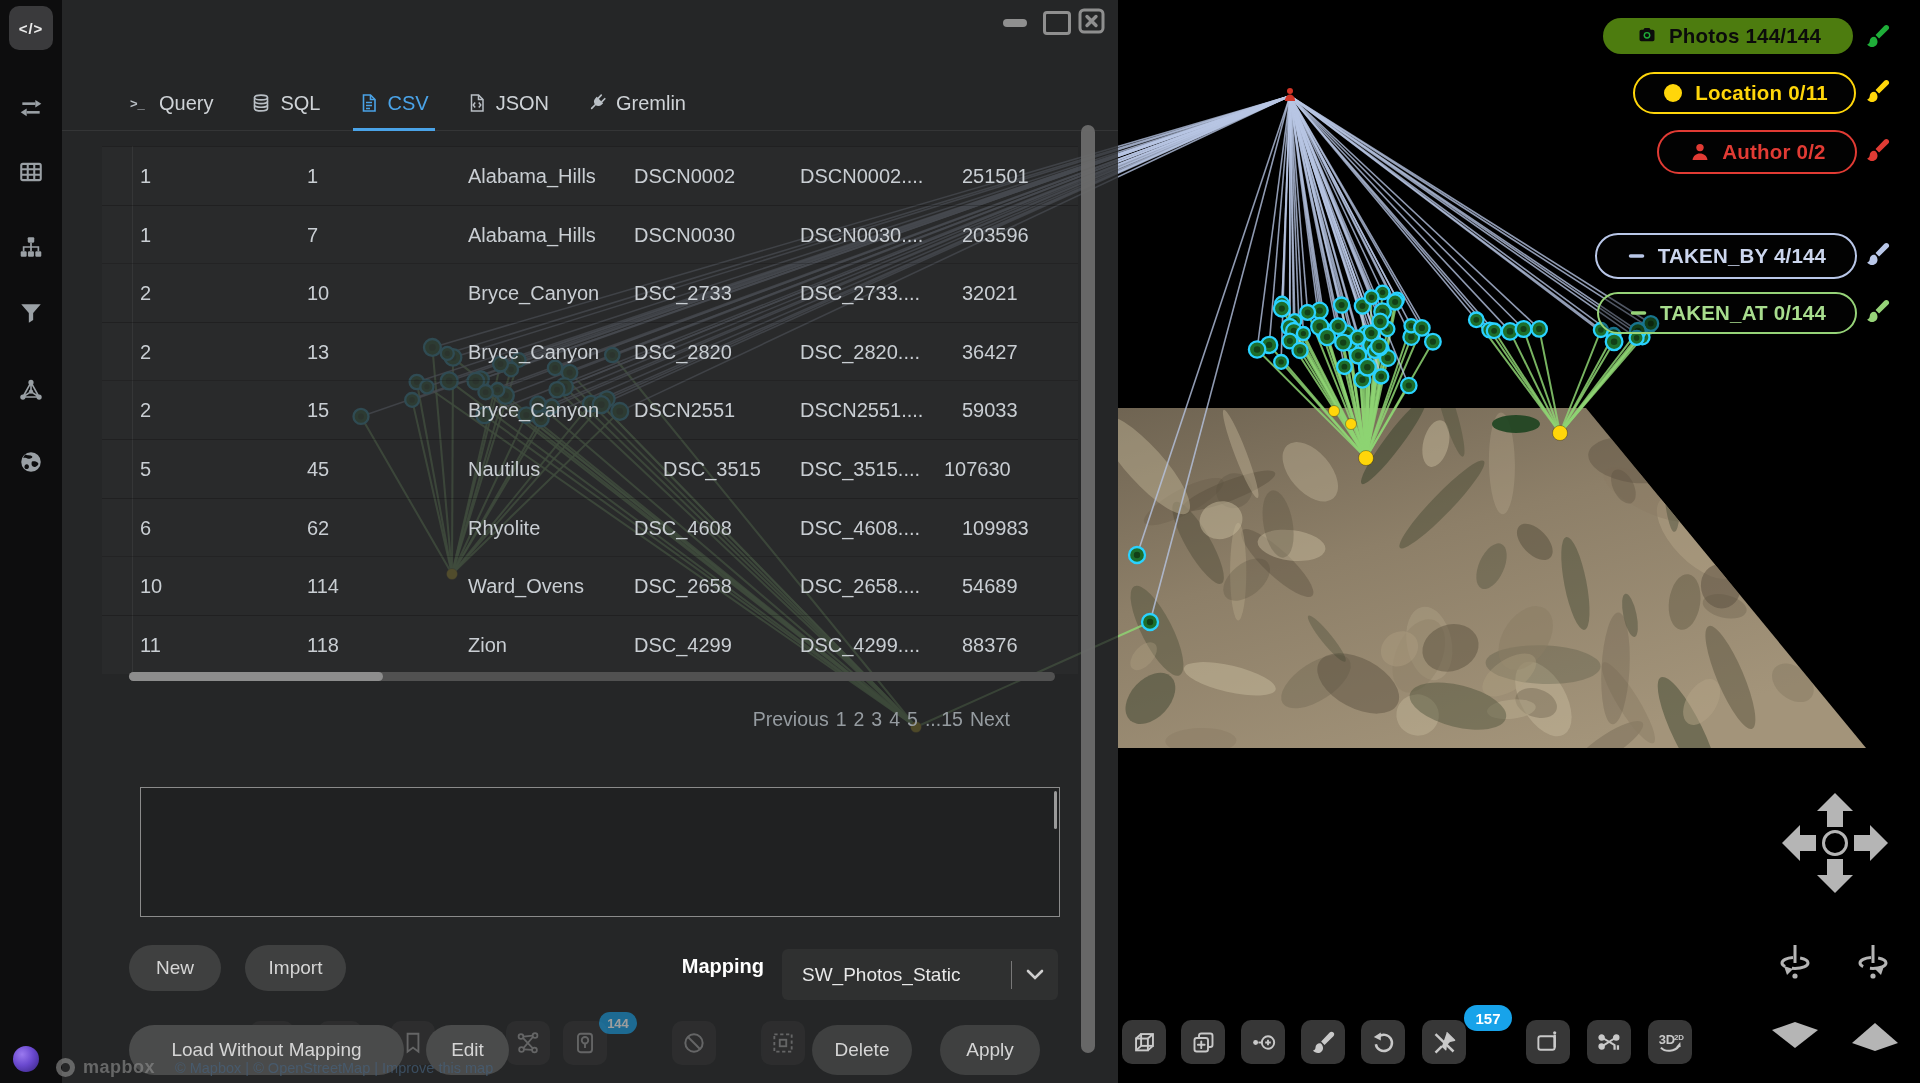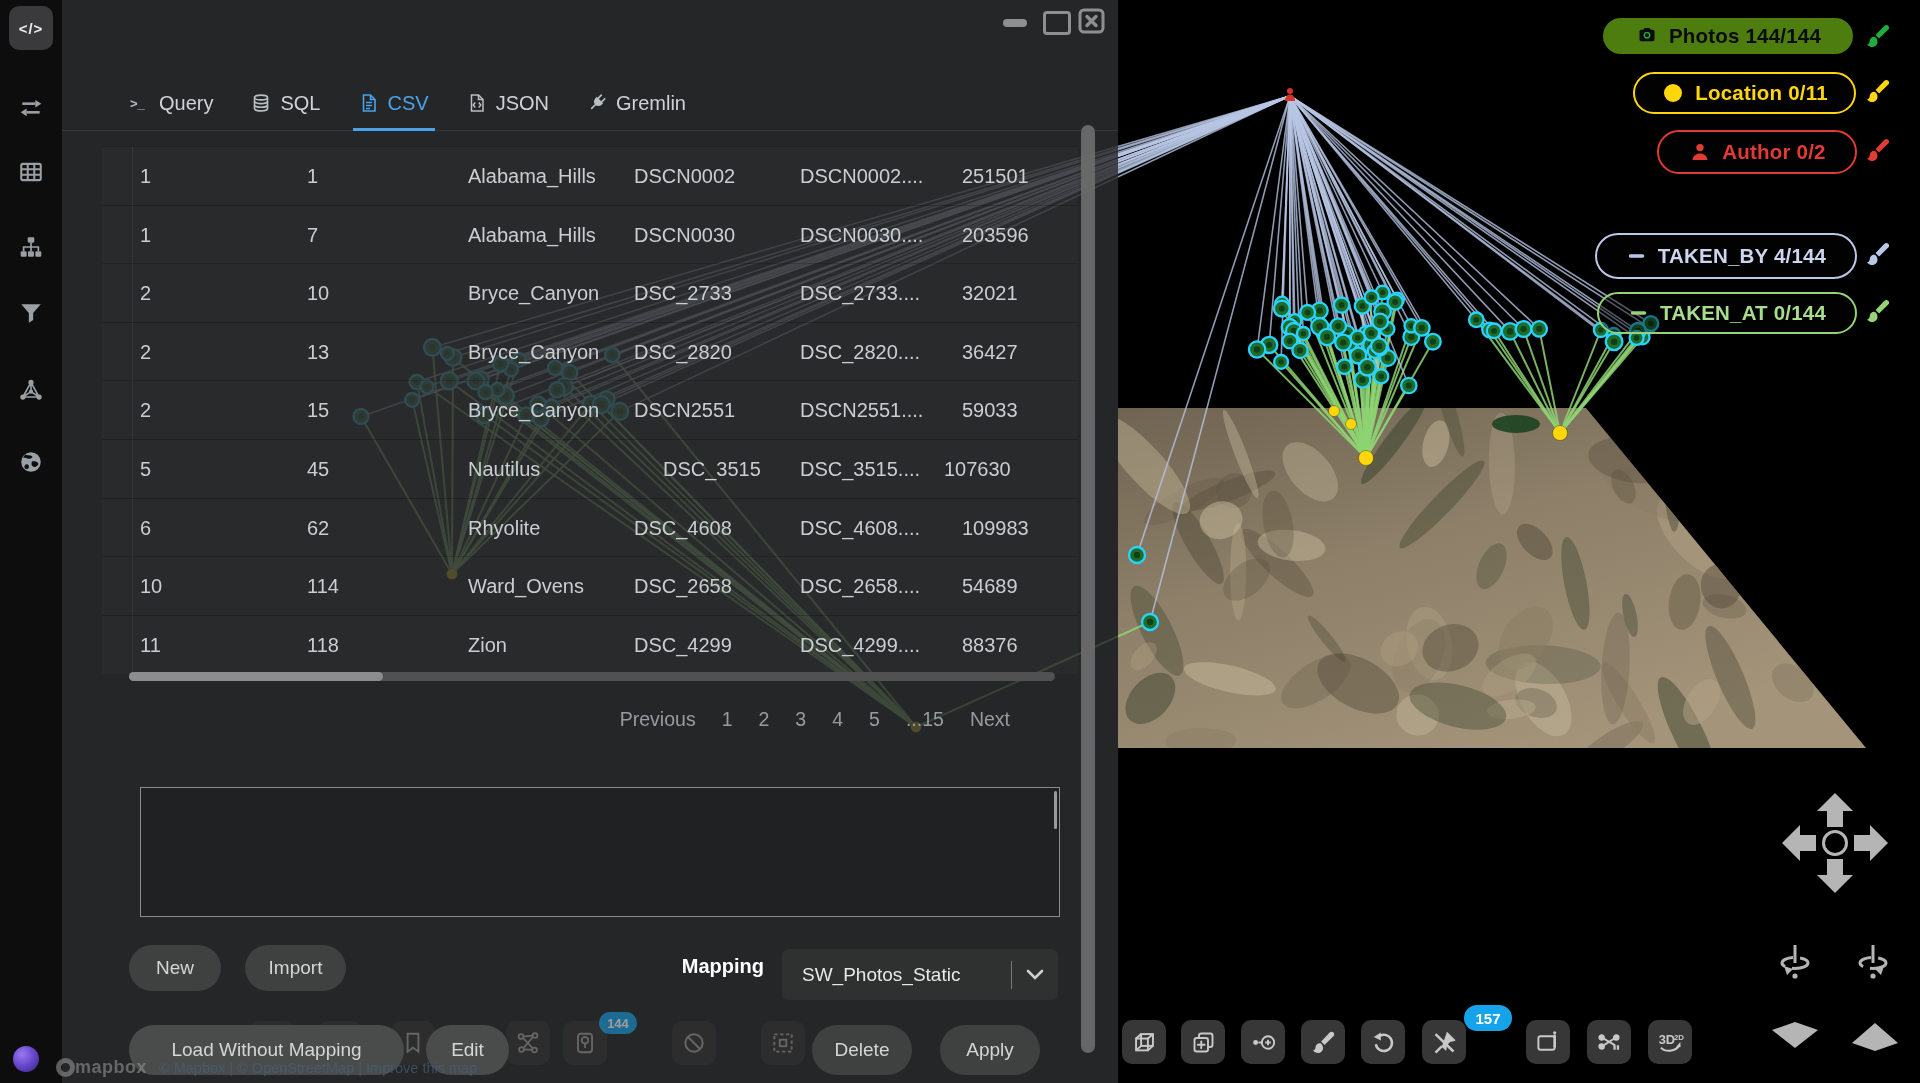--- a/index.html
+++ b/index.html
@@ -34,42 +34,42 @@
   .tab.active .ticon{color:#4aa3e8;}
   .tab.active::after{content:"";position:absolute;left:-6px;right:-6px;bottom:-1px;height:3px;background:#4aa3e8;}
   #col-divider{position:absolute;left:70px;top:146px;width:1px;height:527px;background:rgba(255,255,255,.06);}
   .trow{position:absolute;left:40px;right:40px;height:58px;background:rgba(255,255,255,.018);
     border-top:1px solid rgba(0,0,0,.22);}
   .tcell{position:absolute;top:0;height:58px;line-height:58px;color:#c9ced3;font-size:20px;white-space:nowrap;}
   #h-scroll-track{position:absolute;left:67px;top:672px;width:926px;height:9px;border-radius:5px;background:#515151;}
   #h-scroll-thumb{position:absolute;left:0;top:0;width:254px;height:9px;border-radius:5px;background:#8d8d8d;}
   #v-scroll{position:absolute;left:1019px;top:125px;width:14px;height:928px;border-radius:7px;background:#6d6d6d;opacity:.92;}
   #pagination{position:absolute;left:390px;top:703px;width:558px;height:32px;display:flex;align-items:center;
-    justify-content:flex-end;gap:26px;color:#969ca1;font-size:19.5px;}
+    justify-content:flex-end;gap:7px;color:#969ca1;font-size:19.5px;}
   #query-editor{position:absolute;left:78px;top:787px;width:920px;height:130px;box-sizing:border-box;
     background:rgba(18,18,18,.25);border:1px solid #8b8b8b;resize:none;outline:none;color:#ddd;
     font-family:"Liberation Sans",sans-serif;}
   #editor-thumb{position:absolute;left:992px;top:791px;width:3px;height:38px;background:#9a9a9a;border-radius:2px;}
   .pill-btn{position:absolute;border:none;border-radius:26px;background:#3f4040;color:#d5d5d5;font-size:19px;
     font-family:"Liberation Sans",sans-serif;display:flex;align-items:center;justify-content:center;}
   .pill-btn.lighter{background:#4a4b4b;}
   #mapping-label{position:absolute;left:560px;top:955px;width:142px;text-align:right;color:#fff;font-size:20px;font-weight:700;}
   #mapping-select{position:absolute;left:720px;top:949px;width:276px;height:51px;background:#2f3030;border-radius:6px;
     display:flex;align-items:center;color:#e8e8e8;font-size:19px;}
   #mapping-select .val{flex:1;padding-left:20px;white-space:nowrap;}
   #mapping-select .divider{width:1px;height:28px;background:#787878;}
   #mapping-select .chev{width:46px;display:flex;align-items:center;justify-content:center;color:#cfcfcf;}
   .ghost-icon{position:absolute;width:44px;height:44px;border-radius:10px;background:#3a3a3a;color:#cdcdcd;
     display:flex;align-items:center;justify-content:center;opacity:.38;}
   .ghost-badge{position:absolute;background:#17a3ea;color:#fff;font-size:13px;font-weight:700;border-radius:11px;
     display:flex;align-items:center;justify-content:center;opacity:.55;}
   #win-min{position:absolute;left:941px;top:19px;width:24px;height:8px;border-radius:4px;background:#8f8f8f;}
   #win-max{position:absolute;left:981px;top:11px;width:22px;height:18px;border:3px solid #8f8f8f;border-radius:4px;box-sizing:content-box;}
   #win-close{position:absolute;left:1016px;top:8px;width:27px;height:26px;}
-  #attribution{position:absolute;z-index:5;left:56px;top:1057px;display:flex;align-items:center;opacity:.65;}
+  #attribution{position:absolute;z-index:5;left:56px;top:1057px;display:flex;align-items:center;gap:8px;opacity:.65;}
   #attribution .mlogo-circle{width:19px;height:19px;border-radius:50%;border:5px solid #8a8a8a;box-sizing:border-box;}
   #attribution .mlogo-word{color:#8a8a8a;font-size:18px;font-weight:700;letter-spacing:.5px;}
   #attribution .attr-text{color:#46627e;font-size:14.5px;margin-left:12px;}
 </style>
 </head>
 <body>
 
 <div id="stage">
 
   <svg id="viz" width="1920" height="1083" viewBox="0 0 1920 1083">

